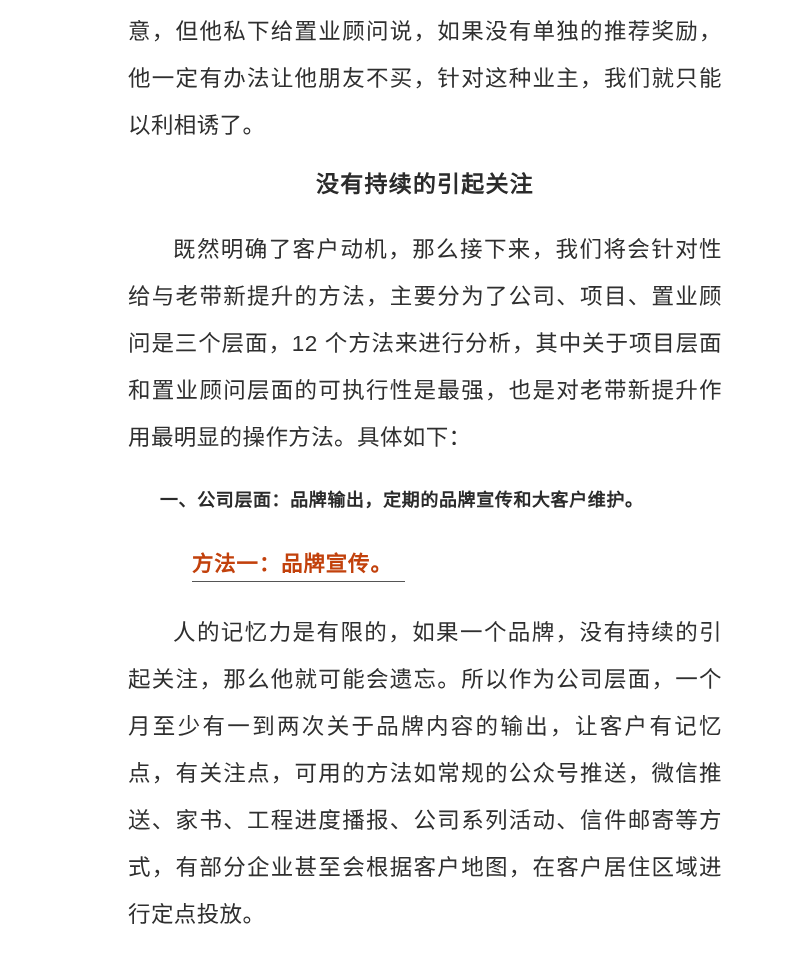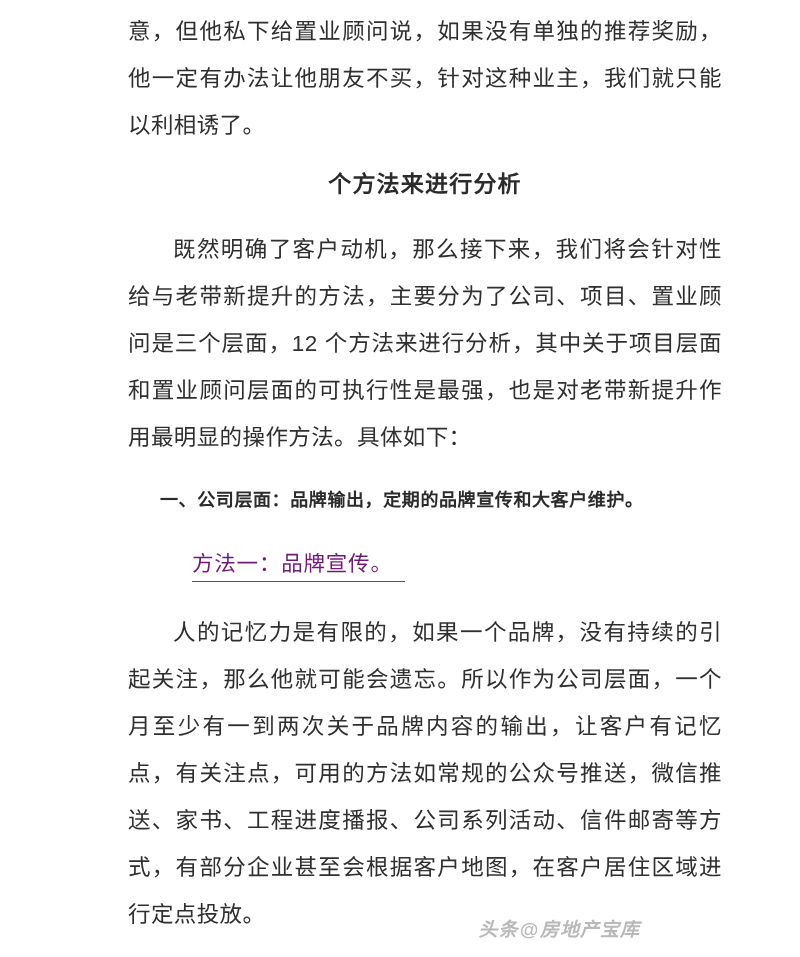--- a/index.html
+++ b/index.html
@@ -71,22 +71,22 @@
   
   .subheading-wrap {
     margin: 0;
     padding-left: 64px;
     line-height: 47px;
   }
   .subheading {
     display: inline-block;
     font-size: 21.5px;
     line-height: 34px;
-    font-weight: 400;
-    color: #701a75;
+    font-weight: 700;
+    color: #c2410c;
     letter-spacing: 0.8px;
     border-bottom: 1.6px solid #555555;
     padding-right: 12px;
   }
 
   
   .sp-1  { height: 12px; }
   .sp-2  { height: 18px; }
   .sp-3  { height: 16px; }
   .sp-4  { height: 18px; }
@@ -118,21 +118,21 @@
 <div class="page">
 
   <div class="content">
 
     <div class="top-pad"></div>
 
     <p class="para">意，但他私下给置业顾问说，如果没有单独的推荐奖励，他一定有办法让他朋友不买，针对这种业主，我们就只能以利相诱了。</p>
 
     <div class="sp-1"></div>
 
-    <h2 class="heading-center">个方法来进行分析</h2>
+    <h2 class="heading-center">没有持续的引起关注</h2>
 
     <div class="sp-2"></div>
 
     <p class="para indent">既然明确了客户动机，那么接下来，我们将会针对性给与老带新提升的方法，主要分为了公司、项目、置业顾问是三个层面，12 个方法来进行分析，其中关于项目层面和置业顾问层面的可执行性是最强，也是对老带新提升作用最明显的操作方法。具体如下：</p>
 
     <div class="sp-3"></div>
 
     <h3 class="heading-section">一、公司层面：品牌输出，定期的品牌宣传和大客户维护。</h3>
 
     <div class="sp-4"></div>
@@ -140,17 +140,14 @@
     <div class="subheading-wrap">
       <span class="subheading">方法一：品牌宣传。</span>
     </div>
 
     <div class="sp-5"></div>
 
     <p class="para indent">人的记忆力是有限的，如果一个品牌，没有持续的引起关注，那么他就可能会遗忘。所以作为公司层面，一个月至少有一到两次关于品牌内容的输出，让客户有记忆点，有关注点，可用的方法如常规的公众号推送，微信推送、家书、工程进度播报、公司系列活动、信件邮寄等方式，有部分企业甚至会根据客户地图，在客户居住区域进行定点投放。</p>
 
   </div>
 
-  <div class="watermark">
-    <span>头条</span><span class="wm-at">@</span><span>房地产宝库</span>
-  </div>
 
 </div>
 
 </body></html>

